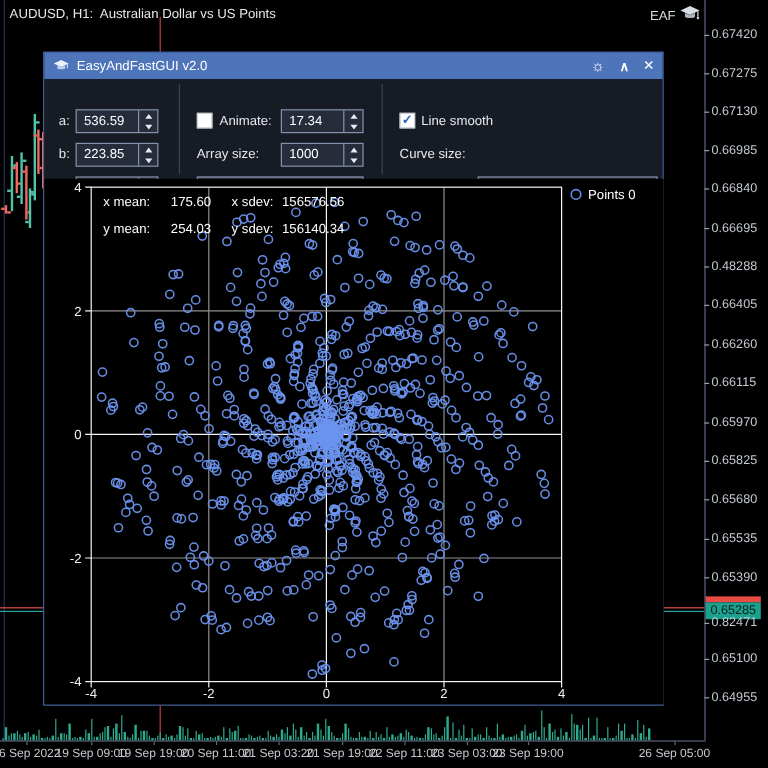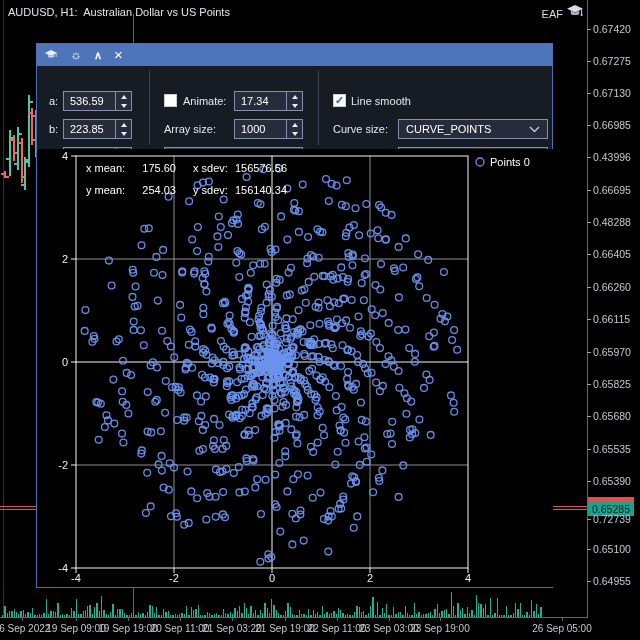--- a/index.html
+++ b/index.html
@@ -347,21 +347,21 @@
     <div id="bid-badge">0.65285</div>
   <div class="p-tick" style="top: 29px;"></div>
       <div class="p-label" style="top: 23px;">0.67420</div>
       <div class="p-tick" style="top: 61px;"></div>
       <div class="p-label" style="top: 55px;">0.67275</div>
       <div class="p-tick" style="top: 93px;"></div>
       <div class="p-label" style="top: 87px;">0.67130</div>
       <div class="p-tick" style="top: 125px;"></div>
       <div class="p-label" style="top: 119px;">0.66985</div>
       <div class="p-tick" style="top: 157px;"></div>
-      <div class="p-label" style="top: 151px;">0.43996</div>
+      <div class="p-label" style="top: 151px;">0.66840</div>
       <div class="p-tick" style="top: 190px;"></div>
       <div class="p-label" style="top: 184px;">0.66695</div>
       <div class="p-tick" style="top: 222px;"></div>
       <div class="p-label" style="top: 216px;">0.48288</div>
       <div class="p-tick" style="top: 254px;"></div>
       <div class="p-label" style="top: 248px;">0.66405</div>
       <div class="p-tick" style="top: 287px;"></div>
       <div class="p-label" style="top: 281px;">0.66260</div>
       <div class="p-tick" style="top: 319px;"></div>
       <div class="p-label" style="top: 313px;">0.66115</div>
@@ -369,21 +369,21 @@
       <div class="p-label" style="top: 346px;">0.65970</div>
       <div class="p-tick" style="top: 384px;"></div>
       <div class="p-label" style="top: 378px;">0.65825</div>
       <div class="p-tick" style="top: 449px;"></div>
       <div class="p-label" style="top: 443px;">0.65535</div>
       <div class="p-tick" style="top: 416px;"></div>
       <div class="p-label" style="top: 410px;">0.65680</div>
       <div class="p-tick" style="top: 481px;"></div>
       <div class="p-label" style="top: 475px;">0.65390</div>
       <div class="p-tick" style="top: 519px;"></div>
-      <div class="p-label" style="top: 513px;">0.72739</div>
+      <div class="p-label" style="top: 513px;">0.82471</div>
       <div class="p-tick" style="top: 549px;"></div>
       <div class="p-label" style="top: 543px;">0.65100</div>
       <div class="p-tick" style="top: 581px;"></div>
       <div class="p-label" style="top: 575px;">0.64955</div>
     </div>
 
   <div id="time-scale">
     <div class="axis"></div>
   <div class="t-tick" style="left: 22px;"></div>
       <div class="t-label" style="left: 22px;">16 Sep 2022</div>
@@ -407,20 +407,21 @@
       <div class="t-label" style="left: 562px;">26 Sep 05:00</div>
     </div>
 
   <div id="panel">
     <div id="panel-header">
       <svg width="14" height="12" viewBox="0 0 18 15">
         <path d="M9 1 L17 4.8 L9 8.6 L1 4.8 Z" fill="#eaf1fb"></path>
         <path d="M4.8 6.8 v3.1 c0 1.4 8.4 1.4 8.4 0 V6.8 L9 8.8 Z" fill="#bcd0ee"></path>
         <line x1="15.6" y1="5.4" x2="15.6" y2="10" stroke="#eaf1fb" stroke-width="1"></line>
       </svg>
+      <span class="title">EasyAndFastGUI v2.0</span>
       <span class="hdr-ico ico-sun">☼</span>
       <span class="hdr-ico ico-collapse">∧</span>
       <span class="hdr-ico ico-close">×</span>
     </div>
 
     <div id="controls">
 
       <span class="ctl-label" style="left:12px;top:25px;">a:</span>
       <div class="spinedit" style="left:26px;top:25px;">
         <input value="536.59" style="">
@@ -483,26 +484,20 @@
               <span class="tri-down"></span>
             </div>
           </div>
       </div>
       <div class="btn" style="left:127px;top:81px;width:139px;">Random</div>
       <div class="sep" style="left:281px;"></div>
 
       <div class="checkbox" style="left:296px;top:28px;">✓</div>
       <span class="ctl-label" style="left:314px;top:25px;">Line smooth</span>
       <span class="ctl-label" style="left:296px;top:53px;">Curve size:</span>
-      <div class="dropdown" style="left:361px;top:53px;">
-        <span>CURVE_POINTS</span>
-        <svg width="11" height="7" viewBox="0 0 11 7">
-            <polyline points="1,1 5.5,5.5 10,1" fill="none" stroke="#c3cadb" stroke-width="1.4"></polyline>
-          </svg>
-      </div>
       <span class="ctl-label" style="left:296px;top:81px;">Point type:</span>
       <div class="dropdown" style="left:361px;top:81px;">
         <span>POINT_CIRCLE</span>
         <svg width="11" height="7" viewBox="0 0 11 7">
             <polyline points="1,1 5.5,5.5 10,1" fill="none" stroke="#c3cadb" stroke-width="1.4"></polyline>
           </svg>
       </div>
     </div>
 
     <svg id="plotsvg" width="516" height="438" viewBox="0 0 516 438">

